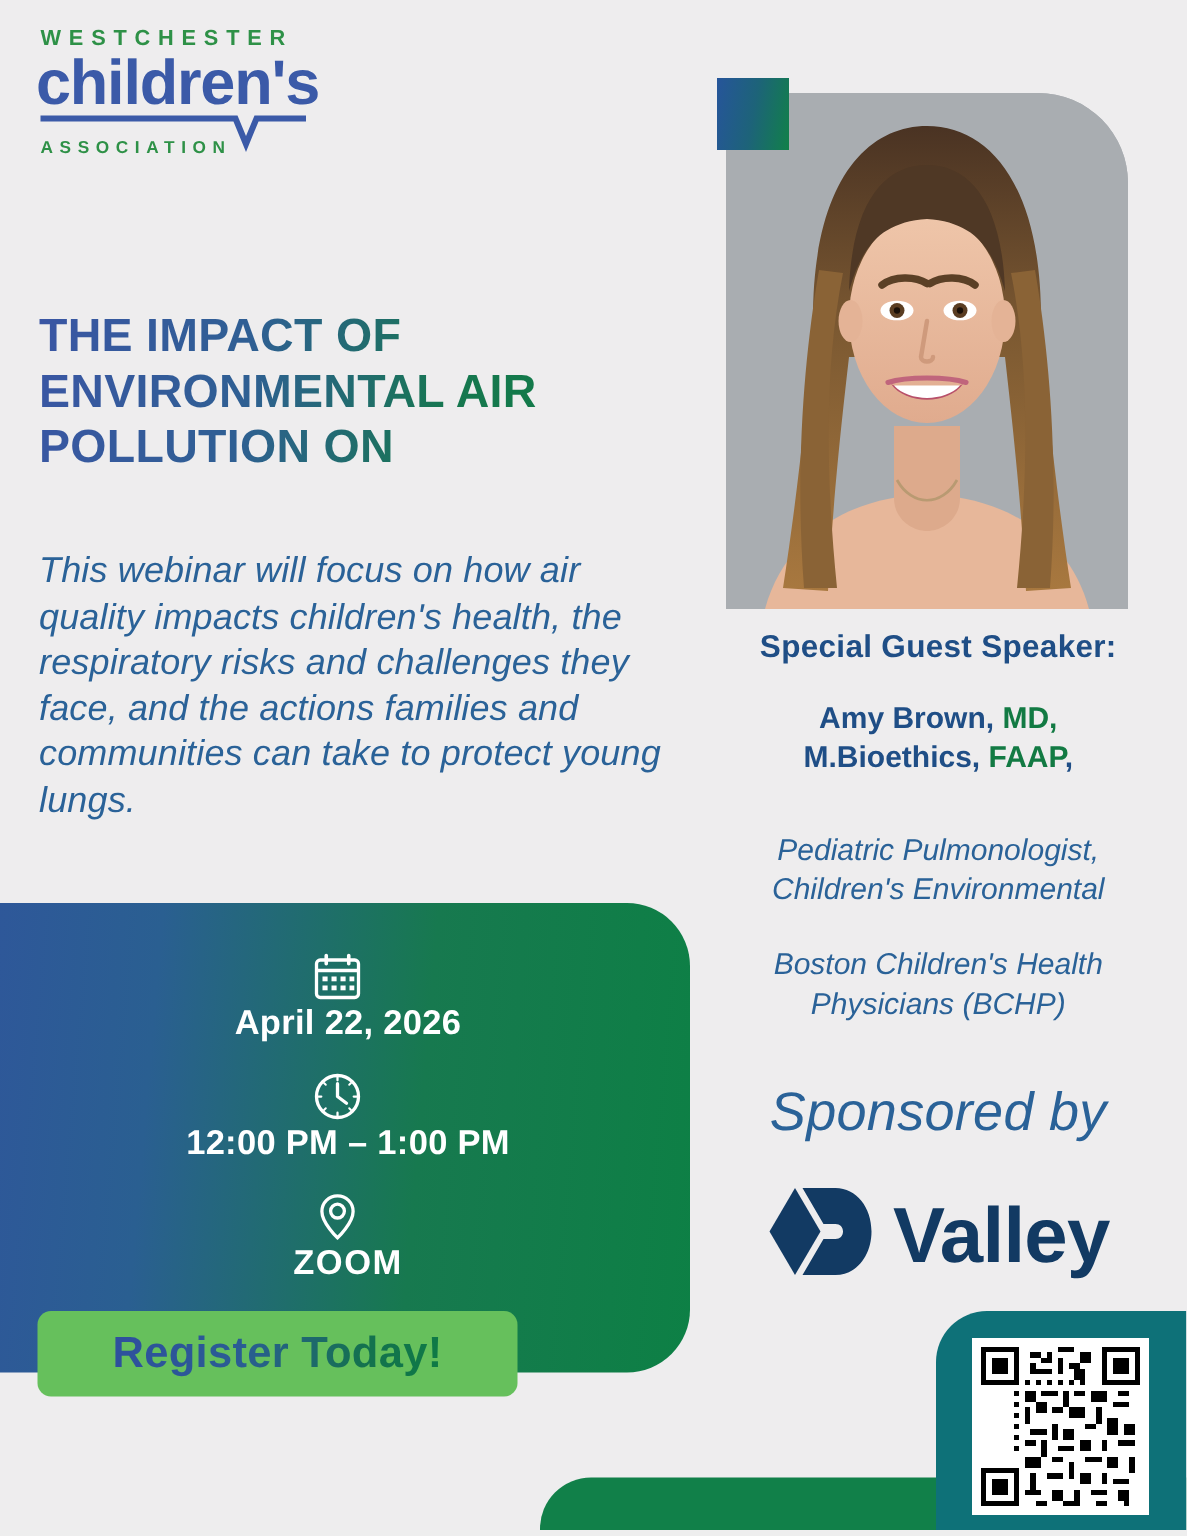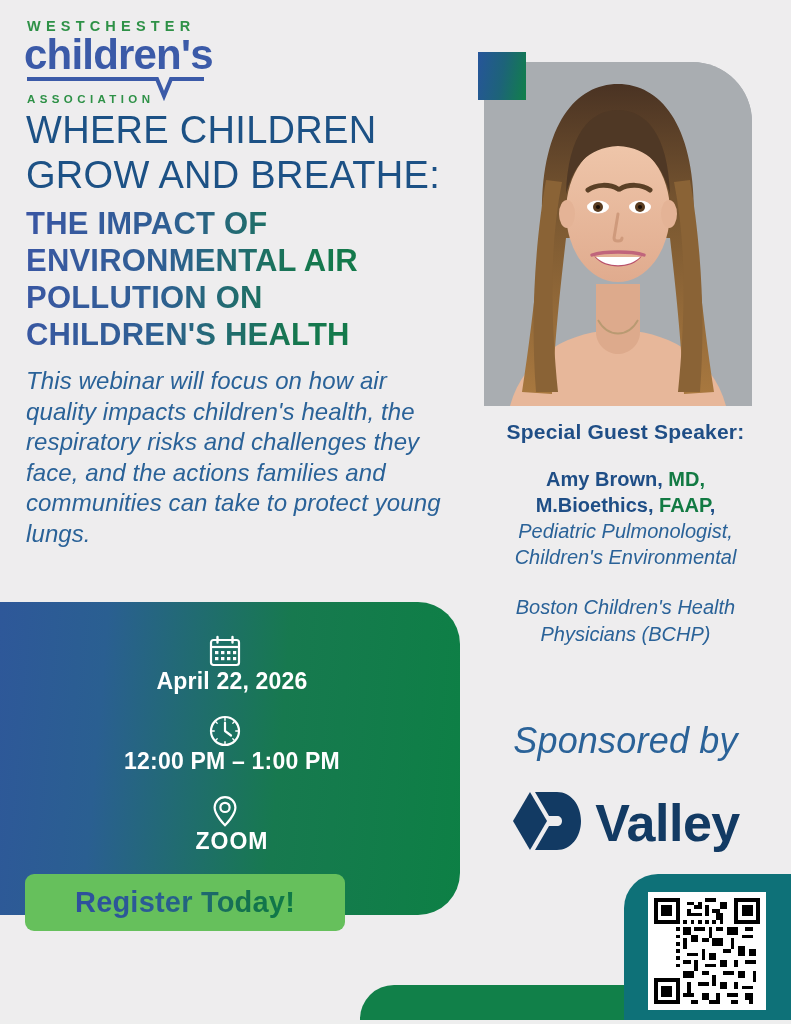--- a/index.html
+++ b/index.html
@@ -91,21 +91,21 @@
   
   .speaker{
     position:absolute;left:470px;top:420px;width:311px;text-align:center;
   }
   .sp-title{font-size:21px;font-weight:800;color:#1f4e86;letter-spacing:0.2px;}
   .sp-name{
     font-size:20px;font-weight:800;color:#1f4e86;line-height:26px;margin-top:22px;
   }
   .sp-name .green{color:#127a43;}
   .sp-role{
-    font-size:20px;font-style:italic;color:#2a6298;line-height:26px;font-weight:400;
+    font-size:20px;font-style:italic;color:#2a6298;line-height:26px;font-weight:400;margin-top:36px;
   }
   .sp-org{
     font-size:20px;font-style:italic;color:#2a6298;line-height:27px;
     font-weight:400;margin-top:24px;
   }
 
   
   .sponsor{position:absolute;left:470px;top:720px;width:311px;text-align:center;}
   .sponsor-label{
     font-size:36px;font-style:italic;color:#2a6298;font-weight:400;letter-spacing:0.2px;
@@ -141,30 +141,25 @@
     <div class="logo-top">WESTCHESTER</div>
     <div class="logo-mid">children's</div>
     <div class="logo-rule">
       <svg width="200" height="26" viewBox="0 0 200 26" fill="none">
         <path d="M3 3 H133 L140 20 L147 3 H180" stroke="#3b5aa8" stroke-width="4" fill="none" stroke-linejoin="miter"></path>
       </svg>
     </div>
     <div class="logo-bottom">ASSOCIATION</div>
   </div>
 
-  <div class="headline">
-    <div>WHERE CHILDREN</div>
-    <div>GROW AND BREATHE:</div>
-  </div>
 
   <div class="subhead">
     <div>THE IMPACT OF</div>
     <div>ENVIRONMENTAL AIR</div>
     <div>POLLUTION ON</div>
-    <div>CHILDREN'S HEALTH</div>
   </div>
 
   <div class="blurb">This webinar will focus on how air quality impacts children's health, the respiratory risks and challenges they face, and the actions families and communities can take to protect young lungs.</div>
 
   <div class="panel">
     <div class="panel-inner">
 
       <div class="det-row">
         <span class="det-icon">
           <svg width="34" height="34" viewBox="0 0 34 34" fill="none">

